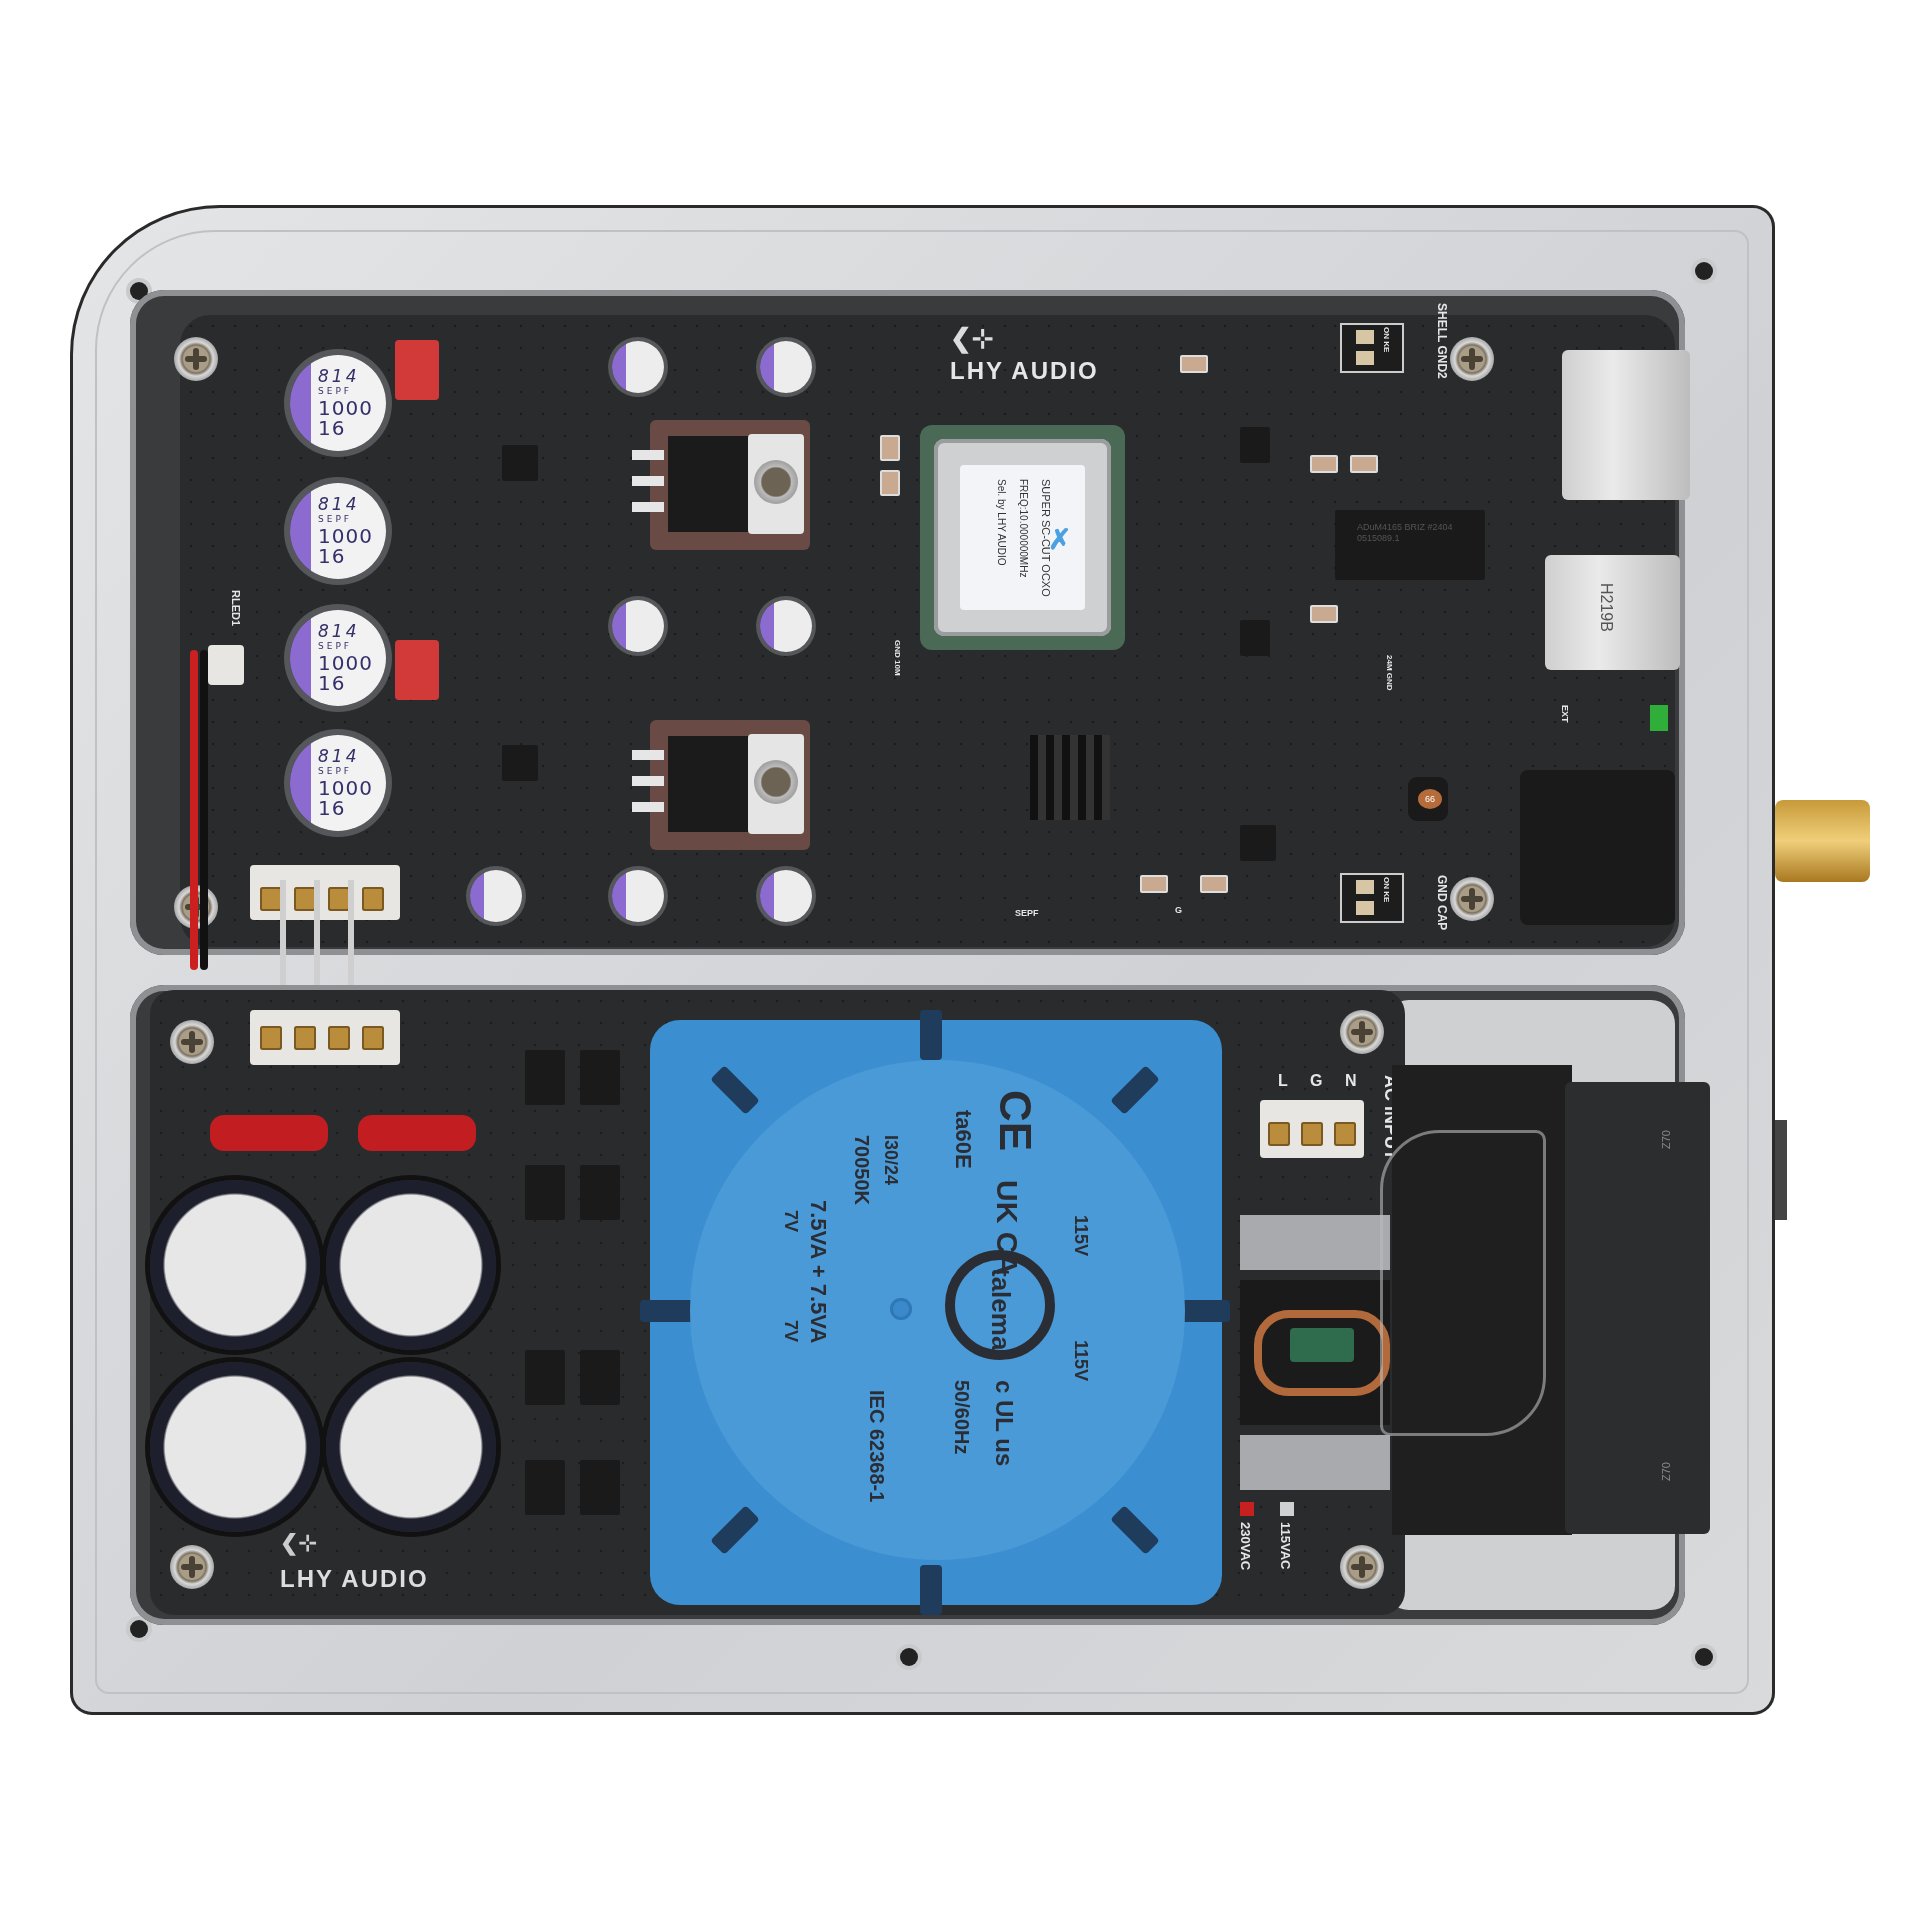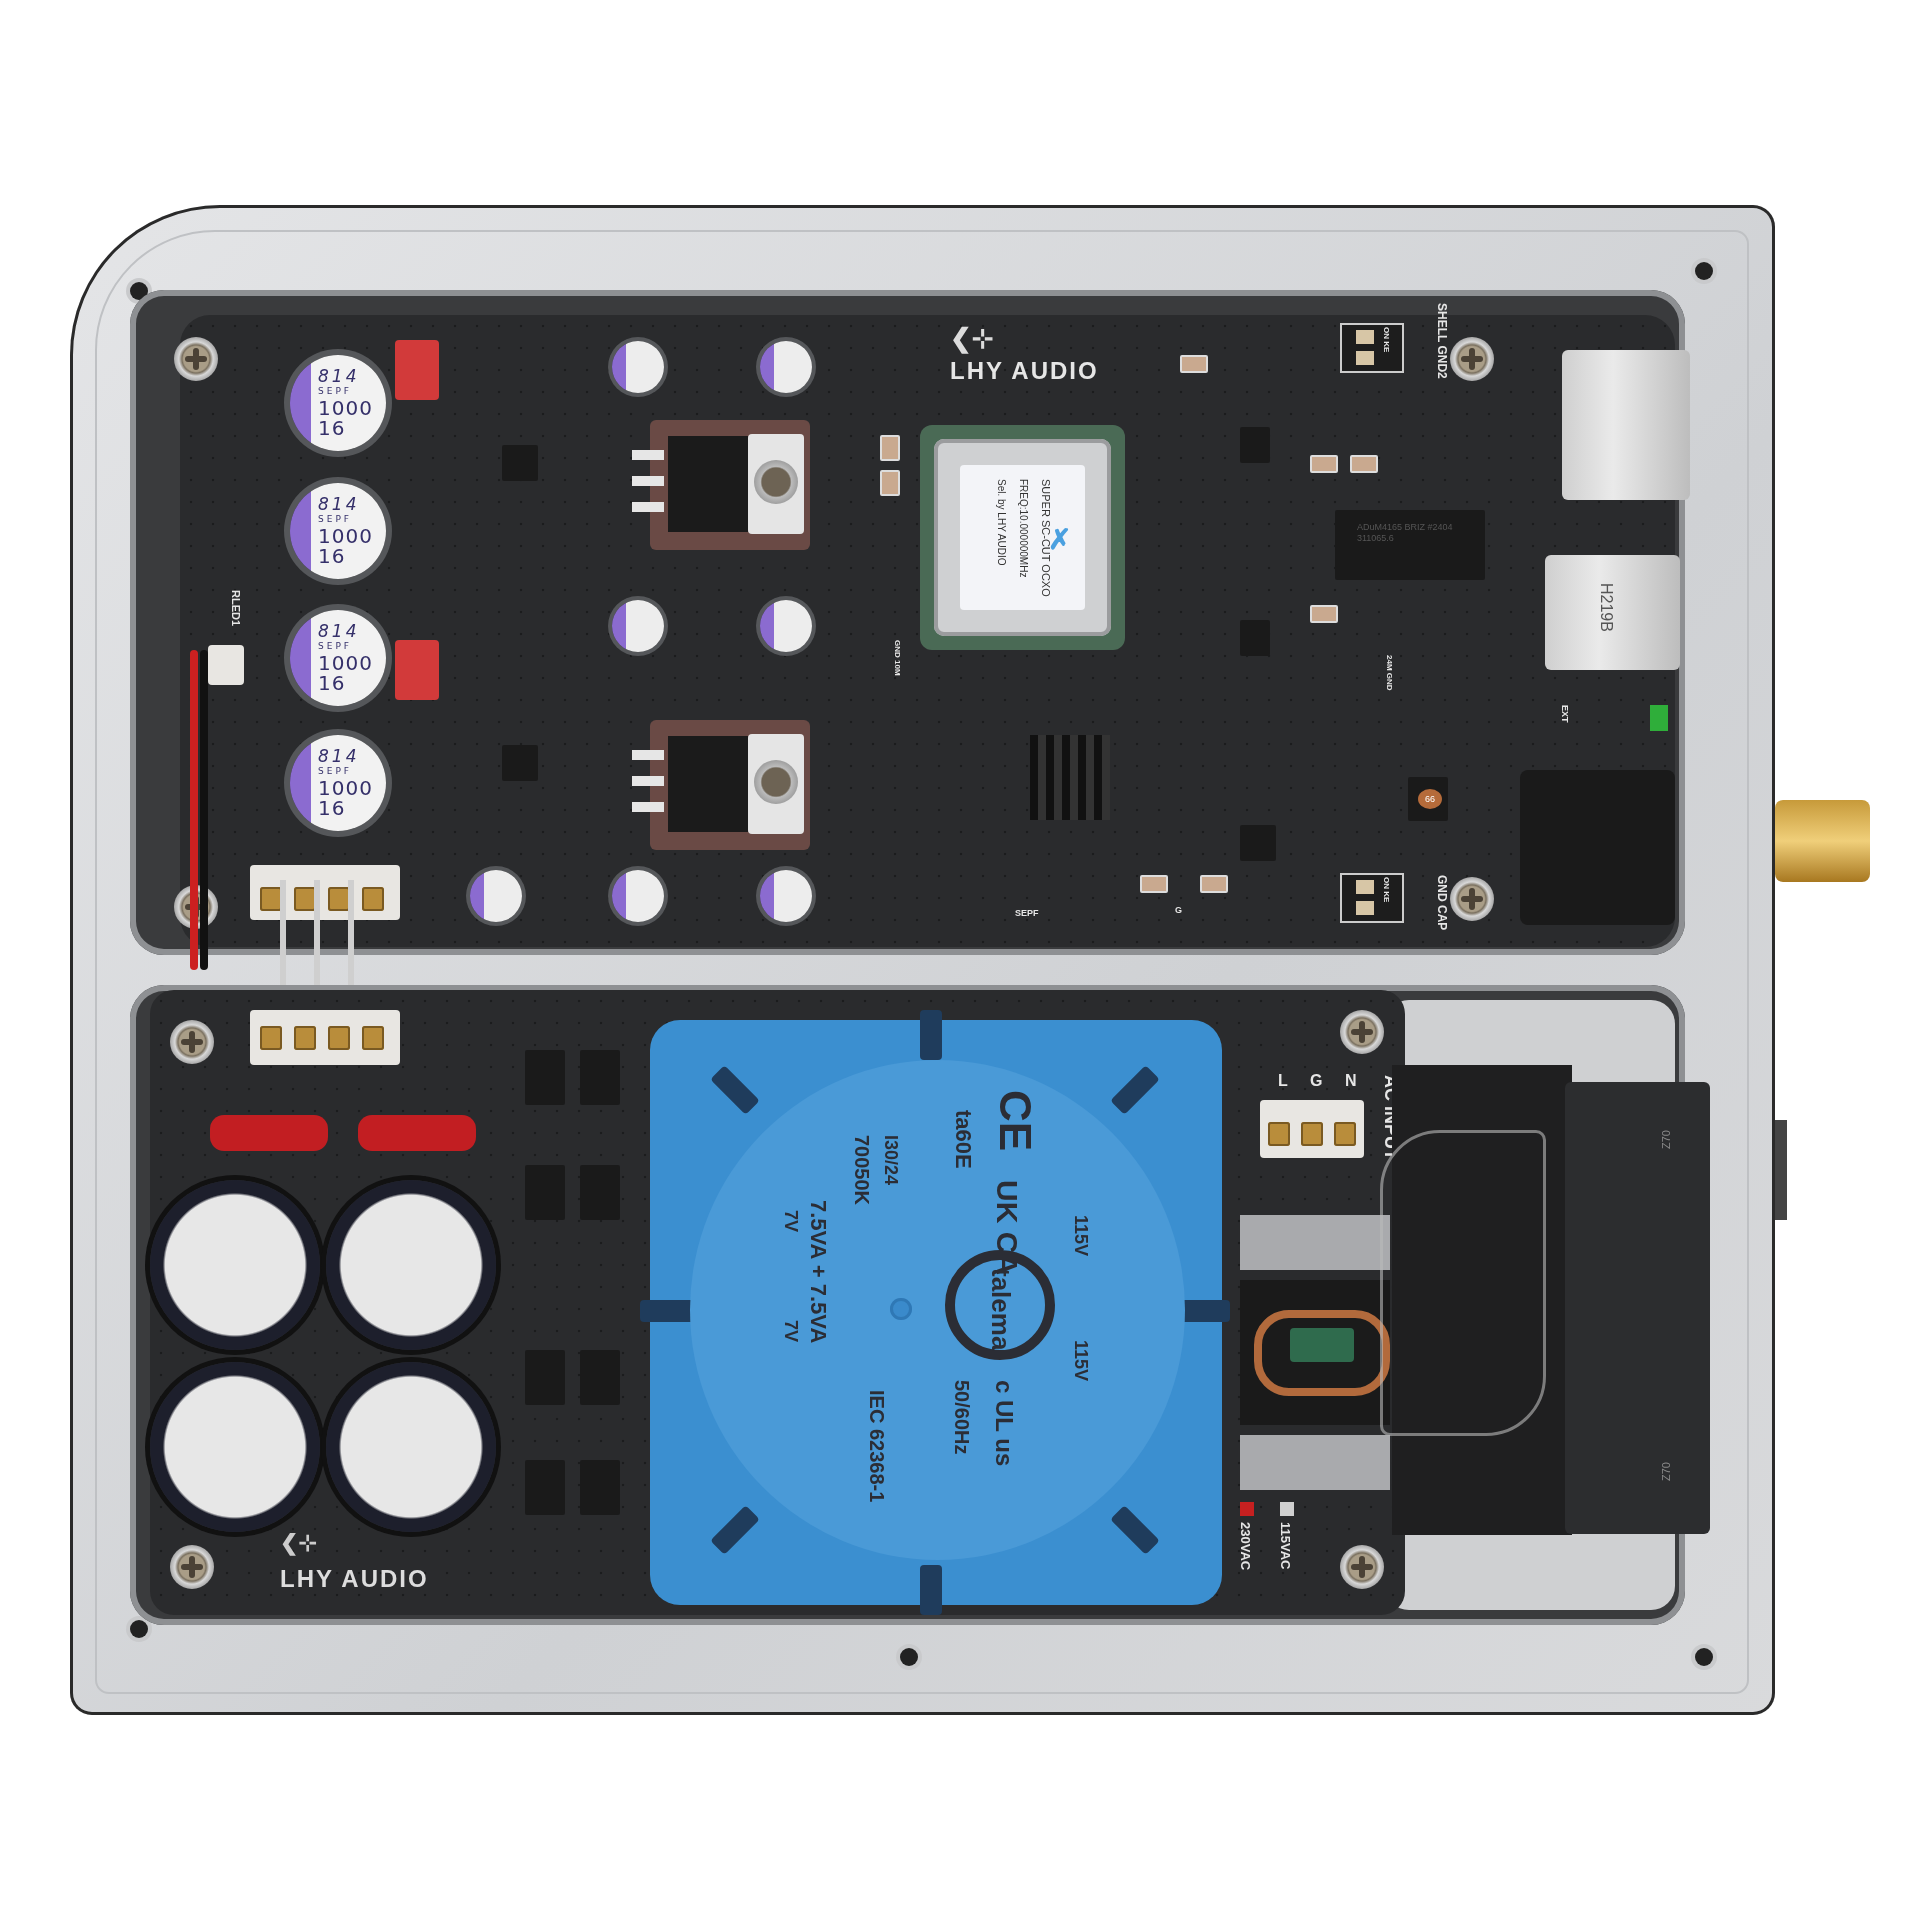--- a/index.html
+++ b/index.html
@@ -122,24 +122,24 @@
 
   <div class="abs ic" style="left:322px;top:130px;width:36px;height:36px"></div>
   <div class="abs ic" style="left:322px;top:430px;width:36px;height:36px"></div>
   <div class="abs ic" style="left:1060px;top:112px;width:30px;height:36px"></div>
   <div class="abs ic" style="left:1060px;top:305px;width:30px;height:36px"></div>
   <div class="abs ic" style="left:1060px;top:510px;width:36px;height:36px"></div>
 
   <div class="abs" style="left:850px;top:420px;width:80px;height:85px;background:repeating-linear-gradient(90deg,#111 0 8px,#333 8px 16px)"></div>
 
   <div class="abs ic" style="left:1155px;top:195px;width:150px;height:70px">
-    <div class="abs" style="left:22px;top:12px;font-size:9px;color:#555;width:110px;line-height:1.2">ADuM4165 BRIZ #2404 311065.6</div>
-  </div>
-
-  <div class="abs" style="left:1228px;top:462px;width:40px;height:44px;background:#1a1a1a;border-radius:2px">
+    <div class="abs" style="left:22px;top:12px;font-size:9px;color:#555;width:110px;line-height:1.2">ADuM4165 BRIZ #2404 0515089.1</div>
+  </div>
+
+  <div class="abs" style="left:1228px;top:462px;width:40px;height:44px;background:#1a1a1a;border-radius:9px">
     <div class="abs" style="left:10px;top:12px;width:24px;height:20px;background:#b56b3a;border-radius:50%;font-size:9px;color:#fff;text-align:center;line-height:20px">66</div>
   </div>
 
   <div class="abs smd" style="left:700px;top:120px;width:16px;height:22px"></div>
   <div class="abs smd" style="left:700px;top:155px;width:16px;height:22px"></div>
   <div class="abs smd" style="left:1000px;top:40px;width:24px;height:14px"></div>
   <div class="abs smd" style="left:1130px;top:140px;width:24px;height:14px"></div>
   <div class="abs smd" style="left:1170px;top:140px;width:24px;height:14px"></div>
   <div class="abs smd" style="left:1130px;top:290px;width:24px;height:14px"></div>
   <div class="abs smd" style="left:960px;top:560px;width:24px;height:14px"></div>

